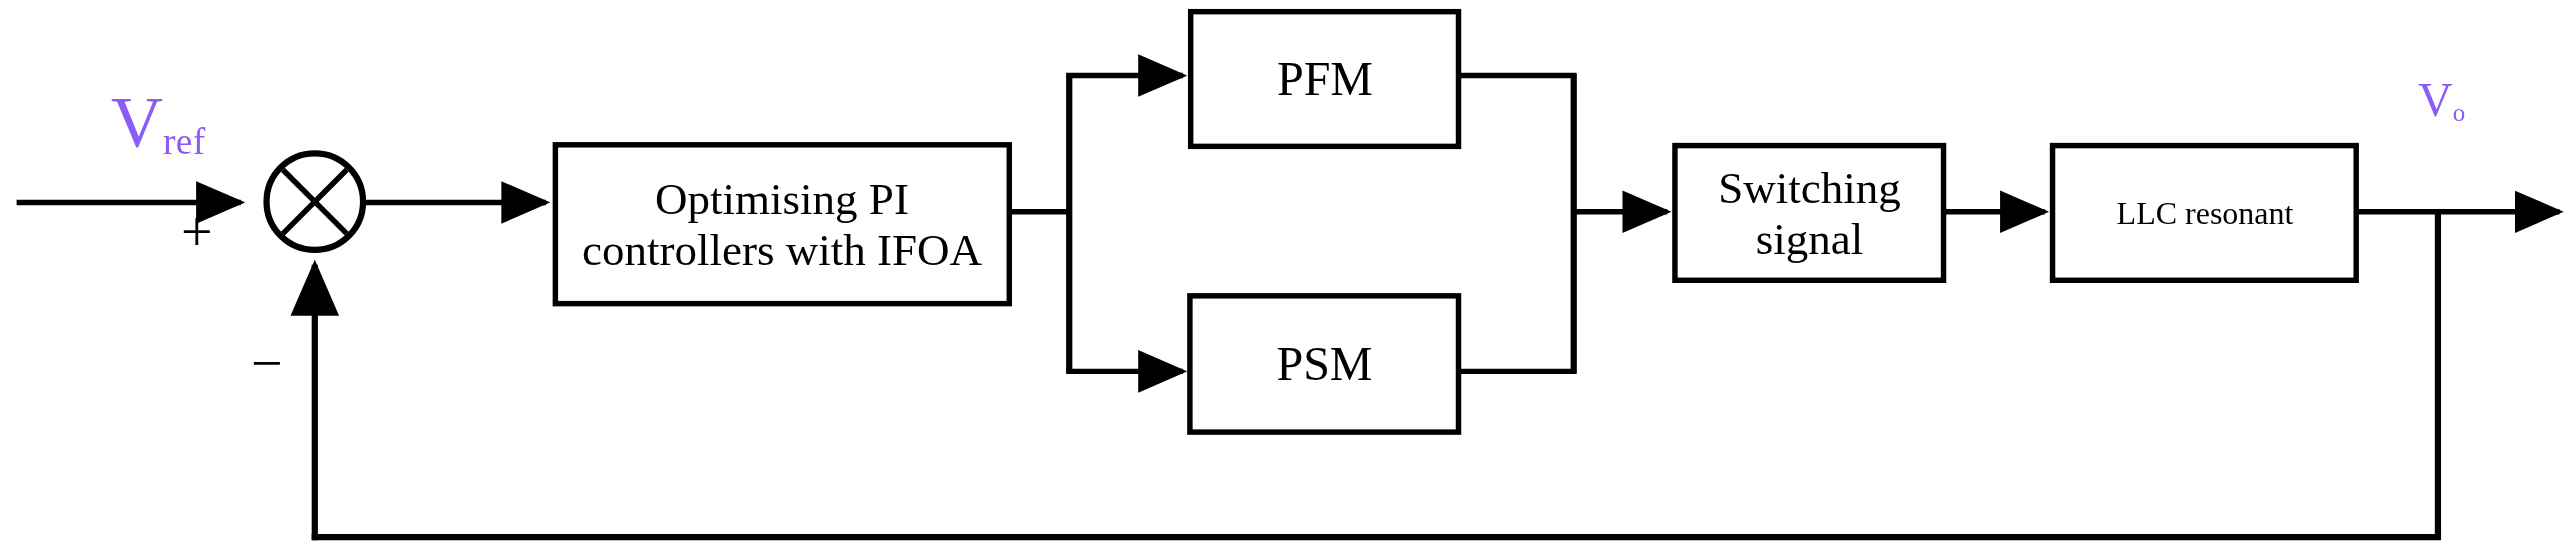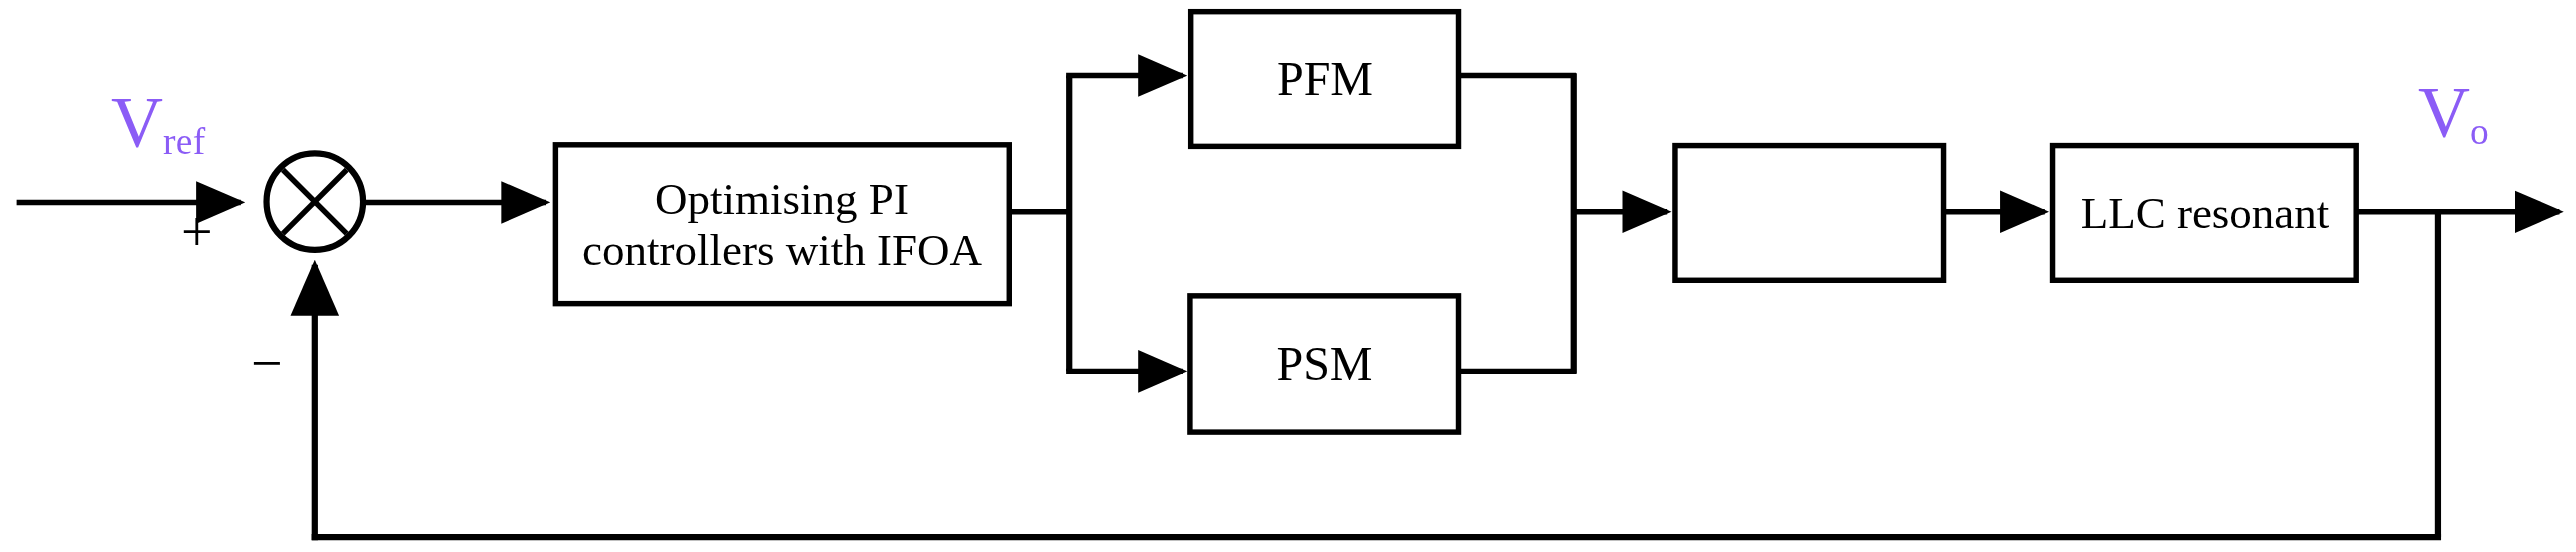--- a/index.html
+++ b/index.html
@@ -158,30 +158,34 @@
 
   <div class="blk-label" style="left:555px; top:145px; width:454px; height:159px; font-size:45px;">
     <span>Optimising PI</span>
     <span>controllers with IFOA</span>
   </div>
 
   <div class="blk-label" style="left:1190px; top:296px; width:269px; height:136px; font-size:48px;text-align:right;">
     <span>PSM</span>
   </div>
 
+  <div class="blk-label" style="left:1675px; top:146px; width:269px; height:135px; font-size:45px;">
+    <span>Switching</span>
+    <span>signal</span>
+  </div>
 
-  <div class="blk-label" style="left:2053px; top:146px; width:304px; height:135px; font-size:45px;gap:40px;">
+  <div class="blk-label" style="left:2053px; top:146px; width:304px; height:135px; font-size:32px;gap:40px;">
     <span>LLC resonant</span>
   </div>
 
   <div class="sig-label" style="left:111px; top:86px; font-size:72px;">
     <span>V</span><span class="sub">ref</span>
   </div>
 
-  <div class="sig-label" style="left:2418px; top:76px; font-size:72px;">
+  <div class="sig-label" style="left:2418px; top:76px; font-size:48px;">
     <span>V</span><span class="sub">o</span>
   </div>
 
   <div class="sign-label" style="left:181px; top:204px; font-size:56px;">+</div>
 
   <div class="sign-label" style="left:251px; top:335px; font-size:56px;">−</div>
 
 </div>
 
 

